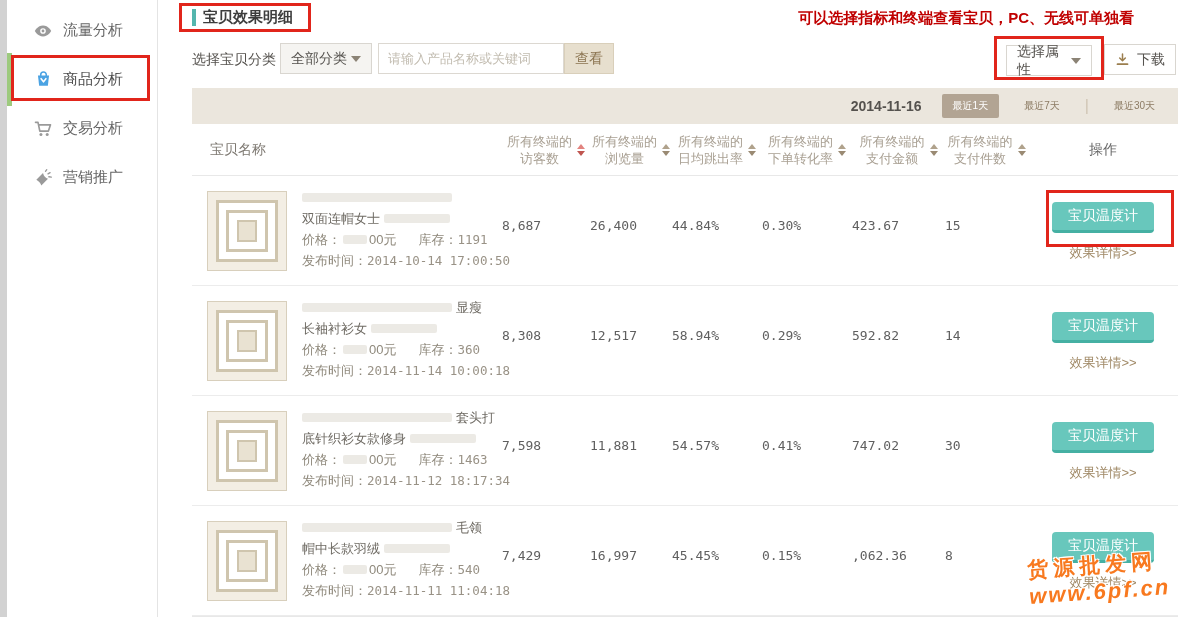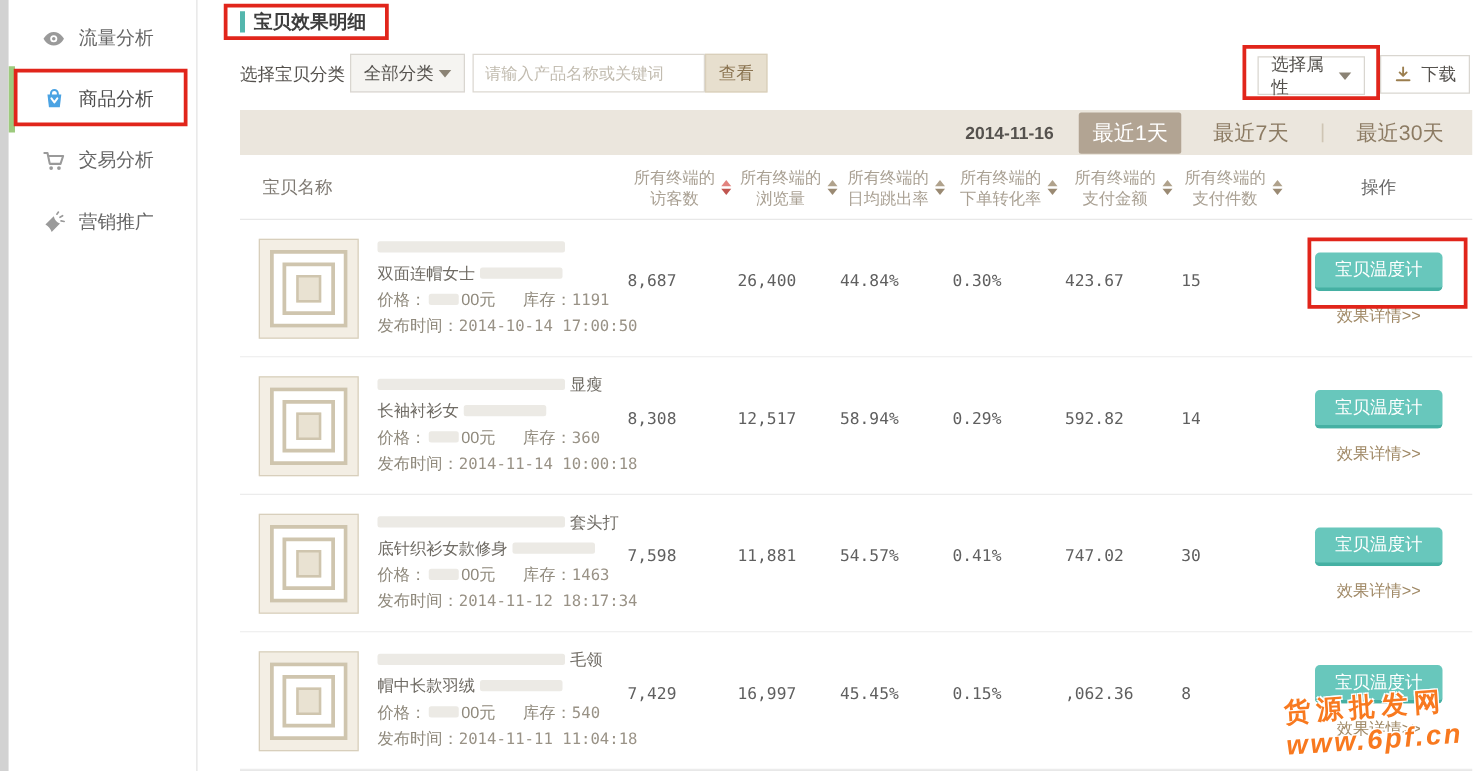--- a/index.html
+++ b/index.html
@@ -45,21 +45,21 @@
   .rb-attr { left:836px; top:36px; width:110px; height:44px; }
   .btn-dl { position:absolute; left:946px; top:44px; width:72px; height:31px; background:#fff;
     border:1px solid #d9d6d0; display:flex; align-items:center; justify-content:center; gap:7px;
     font-size:14px; color:#55524e; cursor:pointer; }
 
   
   .table { position:absolute; left:34px; top:88px; width:986px; border-bottom:1px solid #e8e8e8; }
   .datebar { height:36px; background:#ebe6dd; display:flex; align-items:center; justify-content:flex-end;
     padding-right:12px; gap:14px; }
   .datebar .date { font-size:14px; font-weight:bold; color:#55524e; margin-right:6px; }
-  .chip { font-size:17px; color:#8c7b63; cursor:pointer; padding:5px 11px; }
+  .chip { font-size:10px; color:#8c7b63; cursor:pointer; padding:5px 11px; }
   .chip.sel { background:#b2a493; color:#fff; border-radius:2px; }
   .chip-sep { color:#cfc5b4; }
 
   .thead { display:flex; height:52px; border-bottom:1px solid #e8e8e8; background:#fff; }
   .th { display:flex; align-items:center; justify-content:center; font-size:13px; color:#a9a093; }
   .th .two { text-align:center; line-height:17px; }
   .th-name { width:310px; justify-content:flex-start; padding-left:18px; color:#7e7972; font-size:14px; }
   .th-m { }
   .th-act { width:150px; color:#666; font-size:14px; }
   .w1{width:88px}.w2{width:82px}.w3{width:90px}.w4{width:90px}.w5{width:93px}.w6{width:83px}
@@ -149,20 +149,21 @@
       </span>
       <span class="lbl">营销推广</span>
     </div>
   </aside>
   <div class="redbox rb-sidebar"></div>
 
   <div class="main">
 
     <div class="title-accent"></div>
     <h1 class="page-title">宝贝效果明细</h1>
+    <div class="annotation">可以选择指标和终端查看宝贝，PC、无线可单独看</div>
 
     <span class="flt-label">选择宝贝分类</span>
     <div class="flt-select">
       <span>全部分类</span>
       <span class="caret"></span>
     </div>
     <input class="flt-input" type="text" placeholder="请输入产品名称或关键词" style="">
     <button class="btn-view">查看</button>
 
     <div class="btn-attr">

